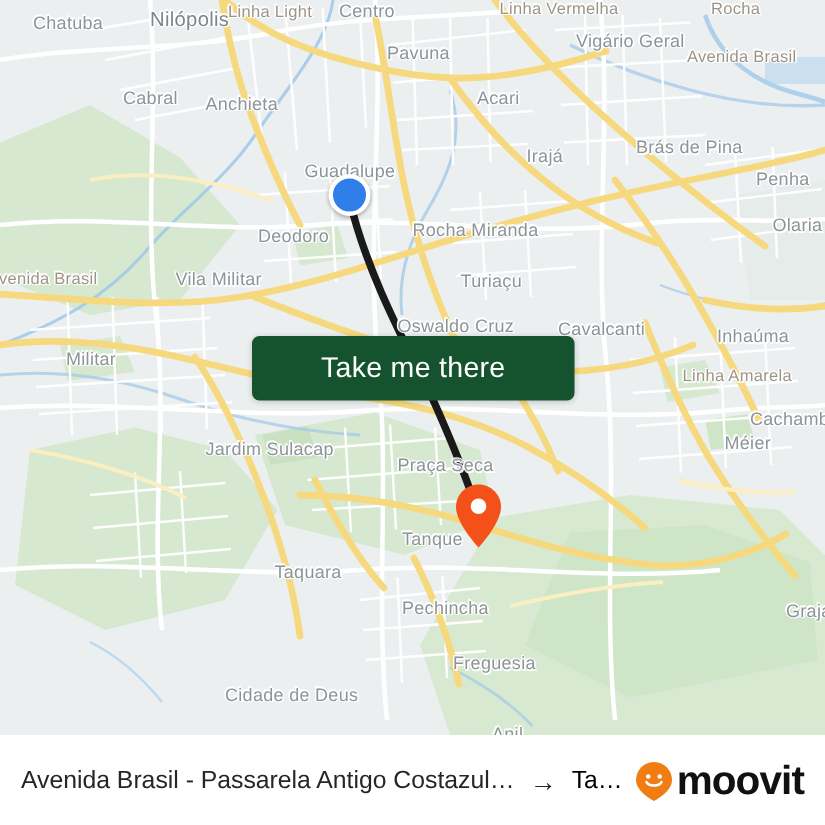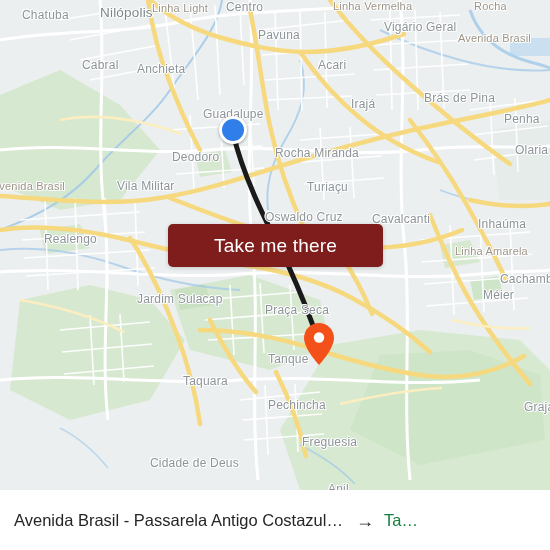--- a/index.html
+++ b/index.html
@@ -61,21 +61,21 @@
     position: absolute;
     left: 303px; top: 322px;
     width: 32px; height: 44px;
   }
 
   
   #take-me-there-button {
     position: absolute;
     left: 168px; top: 224px;
     width: 215px; height: 43px;
-    background: #7f1d1d;
+    background: #14532d;
     border: none;
     border-radius: 5px;
     color: #ffffff;
     font-size: 19px;
     font-family: "Liberation Sans", sans-serif;
     letter-spacing: .2px;
     cursor: pointer;
     box-shadow: 0 1px 4px rgba(0,0,0,.18);
   }
 
@@ -125,21 +125,21 @@
   }
   #trip-arrow-icon {
     font-size: 18px;
     color: #262626;
     flex: 0 0 auto;
     line-height: 1;
     padding: 0 2px;
   }
   #trip-destination-label {
     font-size: 16.5px;
-    color: #15803d;
+    color: #000000;
     font-family: "Liberation Sans", sans-serif;
     white-space: nowrap;
     overflow: hidden;
     text-overflow: ellipsis;
     max-width: 36px;
     flex: 0 0 auto;
   }
   #moovit-logo {
     margin-left: auto;
     display: flex;
@@ -287,21 +287,21 @@
         <div class="map-label lbl-mid" style="left: 203px; top: 107px;">Guadalupe</div>
         <div class="map-label lbl-mid" style="left: 172px; top: 150px;">Deodoro</div>
         <div class="map-label lbl-mid" style="left: 275px; top: 146px;">Rocha Miranda</div>
         <div class="map-label lbl-mid" style="left: 515px; top: 143px;">Olaria</div>
         <div class="map-label lbl-mid" style="left: 117px; top: 179px;">Vila Militar</div>
         <div class="map-label lbl-mid" style="left: 307px; top: 180px;">Turiaçu</div>
         <div class="map-label lbl-road" style="left: -8px; top: 180px;">Avenida Brasil</div>
         <div class="map-label lbl-mid" style="left: 265px; top: 210px;">Oswaldo Cruz</div>
         <div class="map-label lbl-mid" style="left: 372px; top: 212px;">Cavalcanti</div>
         <div class="map-label lbl-mid" style="left: 478px; top: 217px;">Inhaúma</div>
-        <div class="map-label lbl-mid" style="left: 44px; top: 232px;">Realengo</div>
+        <div class="map-label lbl-mid" style="left: 44px; top: 232px;">Militar</div>
         <div class="map-label lbl-road" style="left: 455px; top: 245px; text-align: center;">Linha Amarela</div>
         <div class="map-label lbl-mid" style="left: 500px; top: 272px;">Cachambi</div>
         <div class="map-label lbl-mid" style="left: 137px; top: 292px;">Jardim Sulacap</div>
         <div class="map-label lbl-mid" style="left: 265px; top: 303px;">Praça Seca</div>
         <div class="map-label lbl-mid" style="left: 483px; top: 288px;">Méier</div>
         <div class="map-label lbl-mid" style="left: 268px; top: 352px;">Tanque</div>
         <div class="map-label lbl-mid" style="left: 183px; top: 374px;">Taquara</div>
         <div class="map-label lbl-mid" style="left: 268px; top: 398px;">Pechincha</div>
         <div class="map-label lbl-mid" style="left: 524px; top: 400px;">Grajaú</div>
         <div class="map-label lbl-mid" style="left: 302px; top: 435px;">Freguesia</div>
@@ -321,15 +321,24 @@
     <button id="take-me-there-button">Take me there</button>
 
 
   </div>
 
   <div id="footer-bar">
     <span id="trip-origin-label">Avenida Brasil - Passarela Antigo Costazul G…</span>
     <span id="trip-arrow-icon">→</span>
     <span id="trip-destination-label">Ta…</span>
 
+    <div id="moovit-logo">
+      <svg width="26" height="28" viewBox="0 0 26 28">
+        <path d="M13 1 C6.4 1 1 6.4 1 13 C1 21 13 27 13 27 C13 27 25 21 25 13 C25 6.4 19.6 1 13 1 Z" fill="#f07c12"></path>
+        <circle cx="9.2" cy="10.6" r="1.5" fill="#ffffff"></circle>
+        <circle cx="16.8" cy="10.6" r="1.5" fill="#ffffff"></circle>
+        <path d="M8 14.4 C9.6 17.4 16.4 17.4 18 14.4" stroke="#ffffff" stroke-width="1.8" fill="none" stroke-linecap="round"></path>
+      </svg>
+      <span id="moovit-wordmark">moovit</span>
+    </div>
   </div>
 
 </div>
 
 </body></html>

